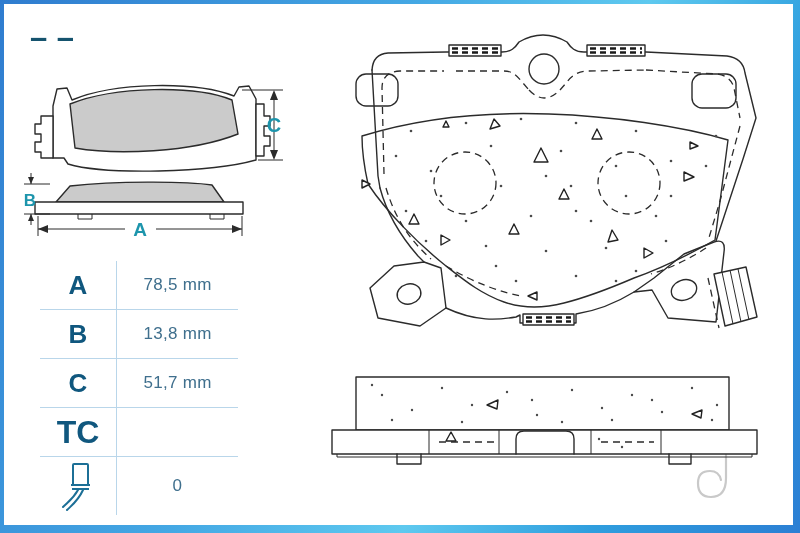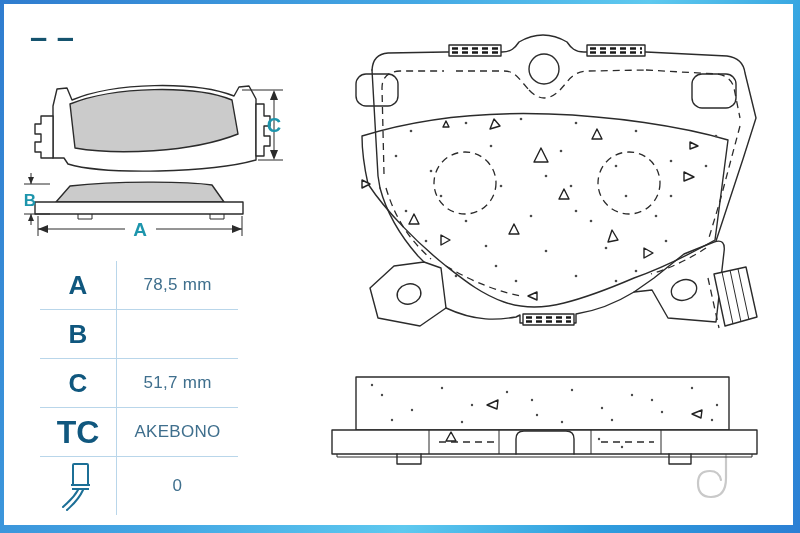--- a/index.html
+++ b/index.html
@@ -102,28 +102,28 @@
       </g>
     </svg>
 
     <div class="spec-table">
       <div class="spec-row">
         <div class="spec-label">A</div>
         <div class="spec-value">78,5 mm</div>
       </div>
       <div class="spec-row">
         <div class="spec-label">B</div>
+        <div class="spec-value">13,8 mm</div>
       </div>
       <div class="spec-row">
         <div class="spec-label">C</div>
         <div class="spec-value">51,7 mm</div>
       </div>
       <div class="spec-row">
         <div class="spec-label" style="font-size:32px">TC</div>
-        <div class="spec-value">AKEBONO</div>
       </div>
       <div class="spec-row">
         <div class="spec-label">
           <svg width="36" height="50" viewBox="0 0 36 50" style="position:static">
             <rect x="13" y="3" width="15" height="21" rx="1" fill="none" stroke="#1c6f96" stroke-width="2"></rect>
             <path d="M11,24 H30 M12,28 H29" fill="none" stroke="#1c6f96" stroke-width="2"></path>
             <path d="M18,29 C13,38 8,41 3,46 M23,29 C18,40 12,44 7,49" fill="none" stroke="#1c6f96" stroke-width="2" stroke-linecap="round"></path>
           </svg>
         </div>
         <div class="spec-value">0</div>

